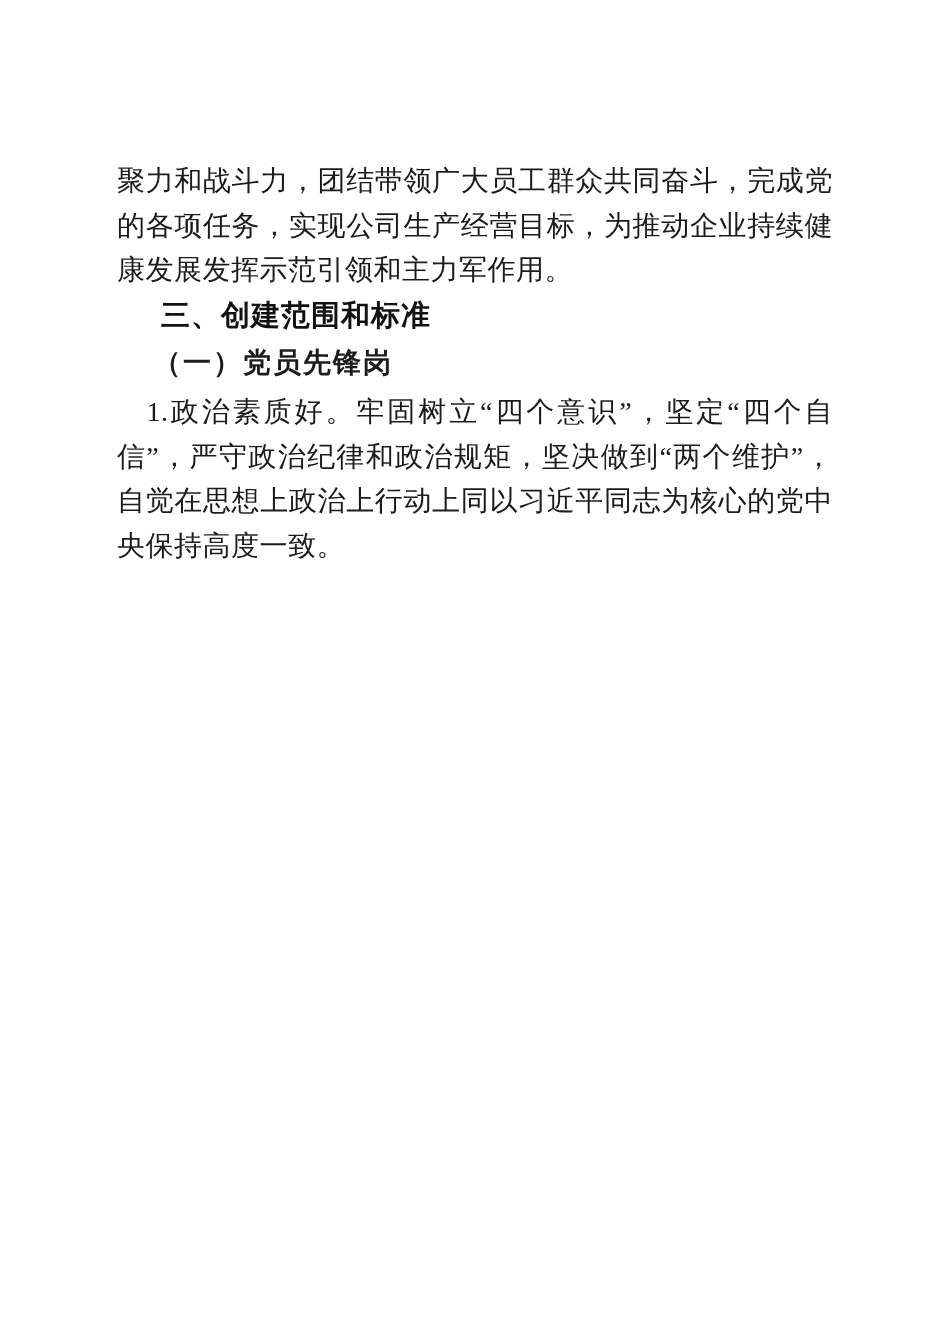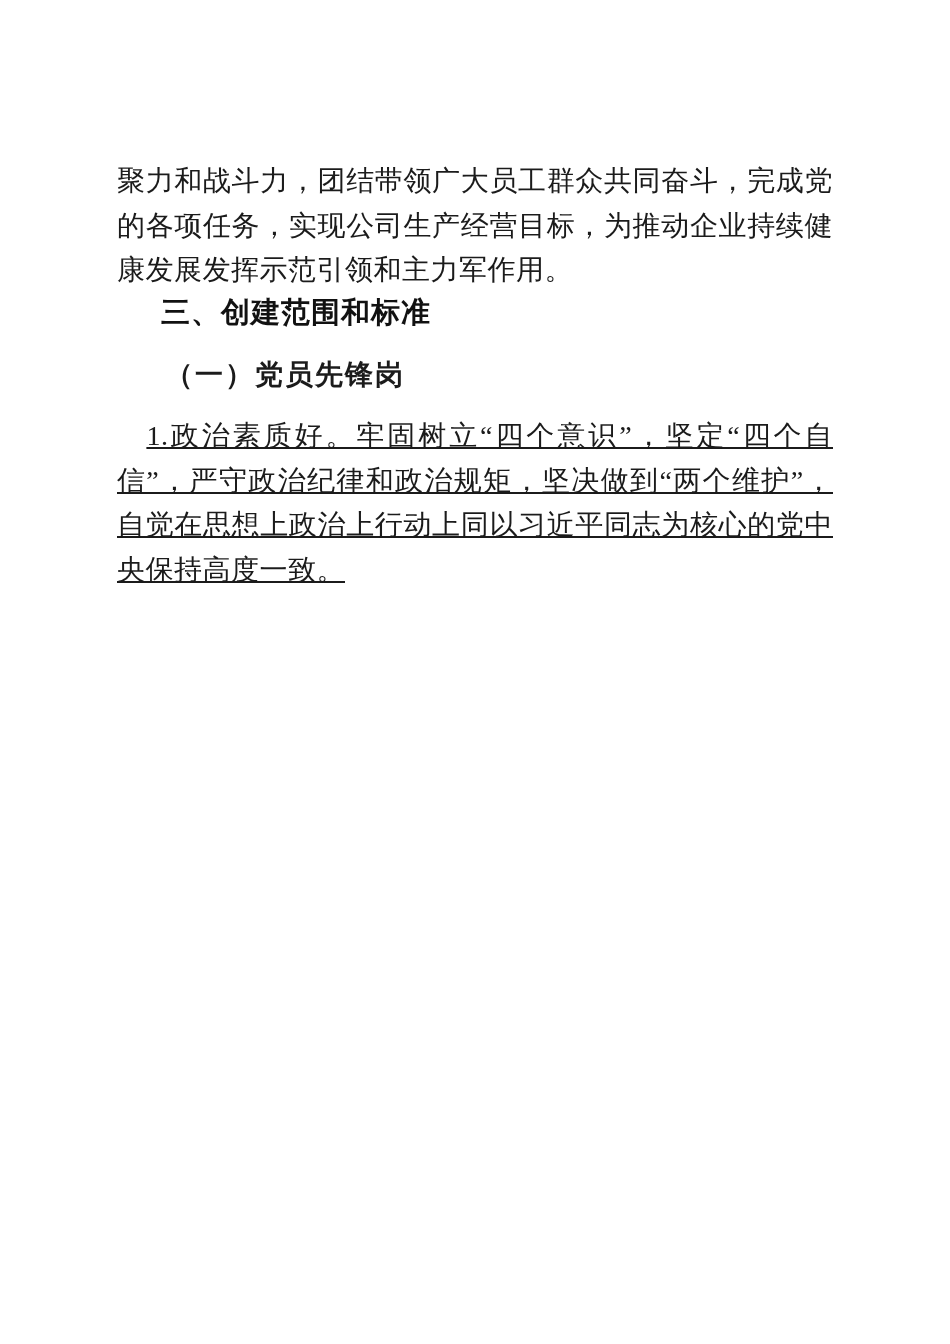--- a/index.html
+++ b/index.html
@@ -39,34 +39,33 @@
     word-break: break-all;
   }
   .continuation {
     text-indent: 0;
   }
   .indented {
     text-indent: 2em;
   }
   .numbered {
     text-indent: 1.05em;
-    text-decoration: underline;
   }
   .section-heading {
     margin: 0;
     padding-left: 44px;
     font-size: 29px;
     line-height: 44.6px;
     font-weight: bold;
     color: #111111;
-    font-family: Liberation Mono, monospace;
+    font-family: Liberation Sans, sans-serif;
     letter-spacing: 1px;
   }
   .subsection-heading {
-    margin: 16px;
+    margin: 4px;
     padding-left: 32px;
     font-size: 28px;
     line-height: 44.6px;
     font-weight: bold;
     color: #1b1b1b;
     font-family: "Liberation Serif", "DejaVu Serif", serif;
     letter-spacing: 2px;
   }
 </style>
 </head>

